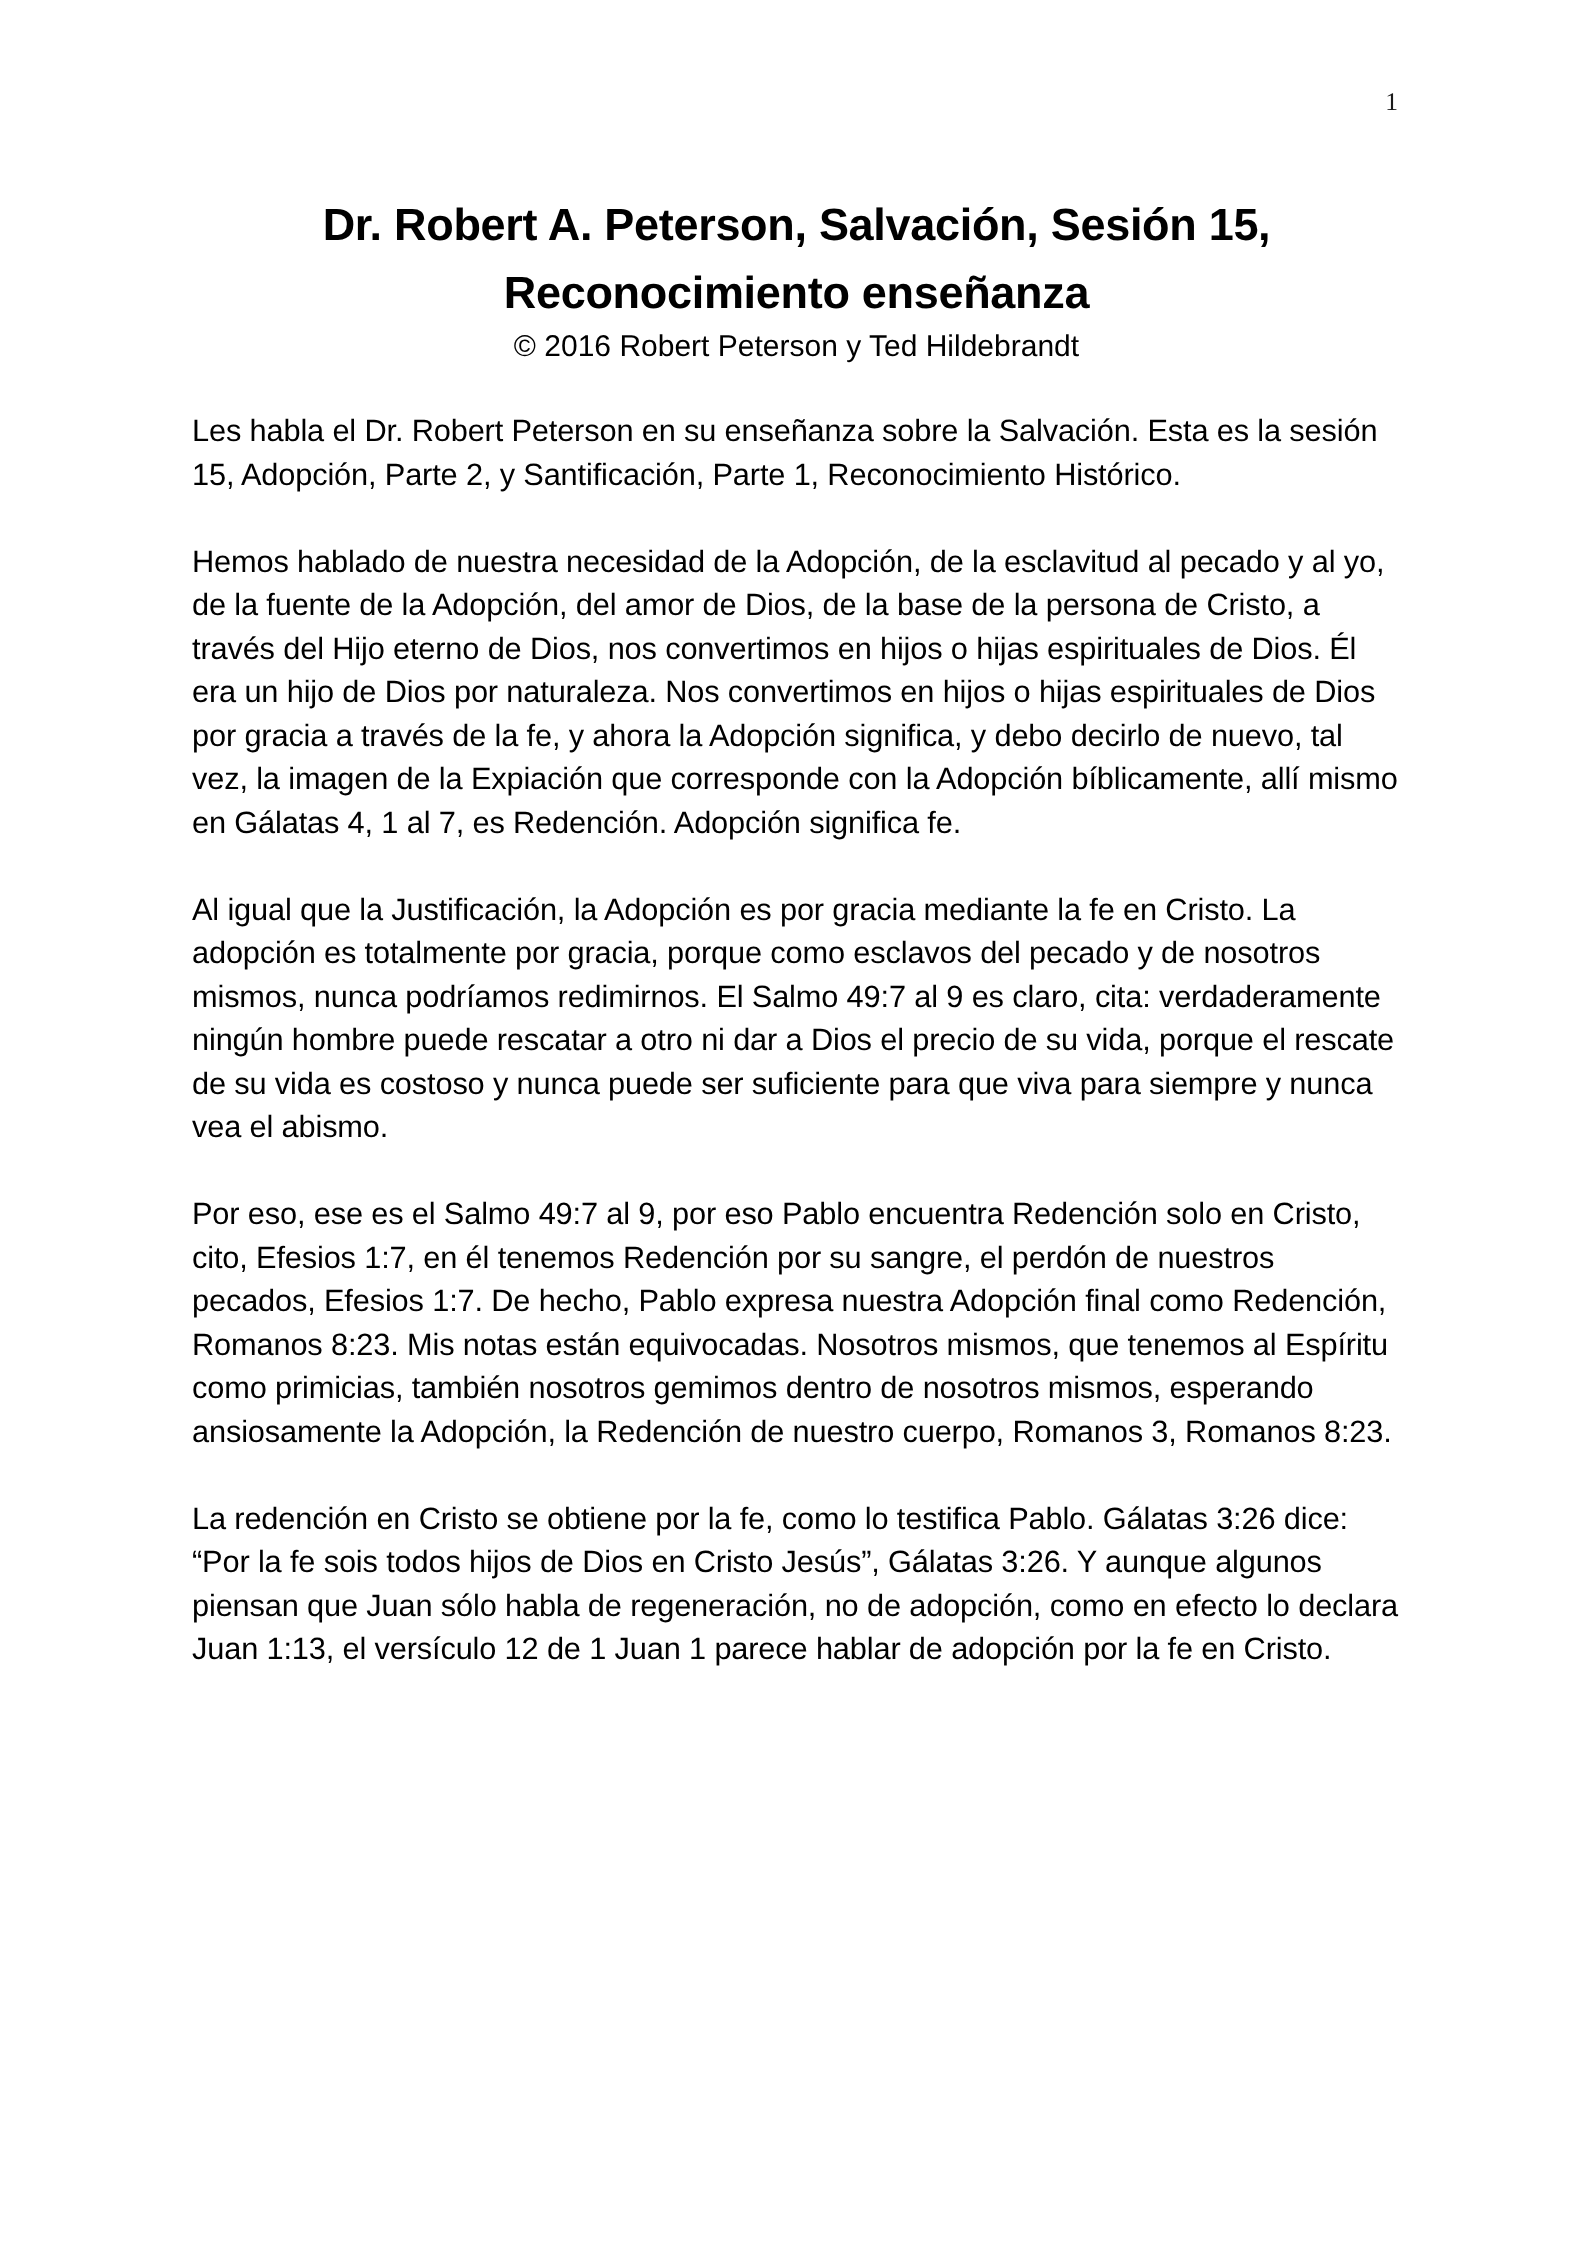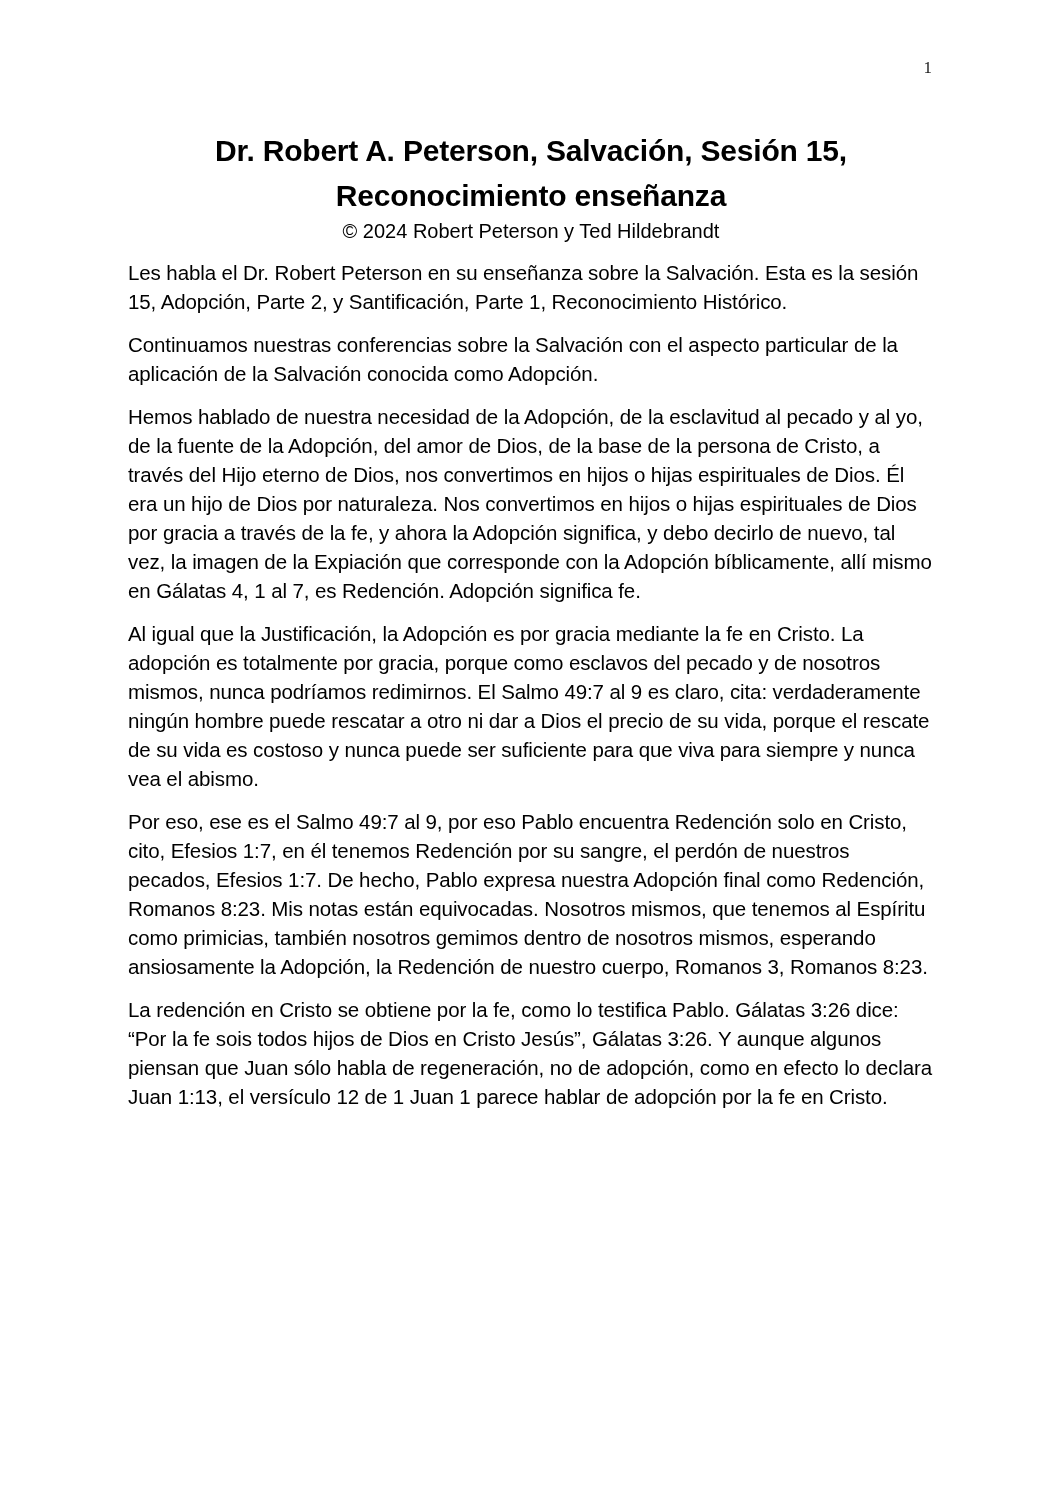--- a/index.html
+++ b/index.html
@@ -42,46 +42,45 @@
     display: block;
     text-align: center;
   }
   .copyright {
     text-align: center;
     font-size: 20px;
     line-height: 26px;
     margin: 0;
   }
   .body-text p {
-    margin: 14px 0 0 0;
+    margin: 29px 0 0 0;
     font-size: 20.5px;
     line-height: 29px;
     letter-spacing: -0.1px;
     text-align: left;
   }
 </style>
 </head>
 <body>
 
 <div class="page">
 
   <div class="page-number">1</div>
 
   <div class="content">
 
     <h1 class="doc-title">
       <span class="title-line">Dr. Robert A. Peterson, Salvación, Sesión 15,</span>
       <span class="title-line">Reconocimiento enseñanza</span>
     </h1>
 
-    <div class="copyright">© 2024 Robert Peterson y Ted Hildebrandt</div>
+    <div class="copyright">© 2016 Robert Peterson y Ted Hildebrandt</div>
 
     <div class="body-text">
       <p>Les habla el Dr. Robert Peterson en su enseñanza sobre la Salvación. Esta es la sesión 15, Adopción, Parte 2, y Santificación, Parte 1, Reconocimiento Histórico.</p>
-      <p>Continuamos nuestras conferencias sobre la Salvación con el aspecto particular de la aplicación de la Salvación conocida como Adopción.</p>
       <p>Hemos hablado de nuestra necesidad de la Adopción, de la esclavitud al pecado y al yo, de la fuente de la Adopción, del amor de Dios, de la base de la persona de Cristo, a través del Hijo eterno de Dios, nos convertimos en hijos o hijas espirituales de Dios. Él era un hijo de Dios por naturaleza. Nos convertimos en hijos o hijas espirituales de Dios por gracia a través de la fe, y ahora la Adopción significa, y debo decirlo de nuevo, tal vez, la imagen de la Expiación que corresponde con la Adopción bíblicamente, allí mismo en Gálatas 4, 1 al 7, es Redención. Adopción significa fe.</p>
       <p>Al igual que la Justificación, la Adopción es por gracia mediante la fe en Cristo. La adopción es totalmente por gracia, porque como esclavos del pecado y de nosotros mismos, nunca podríamos redimirnos. El Salmo 49:7 al 9 es claro, cita: verdaderamente ningún hombre puede rescatar a otro ni dar a Dios el precio de su vida, porque el rescate de su vida es costoso y nunca puede ser suficiente para que viva para siempre y nunca vea el abismo.</p>
       <p>Por eso, ese es el Salmo 49:7 al 9, por eso Pablo encuentra Redención solo en Cristo, cito, Efesios 1:7, en él tenemos Redención por su sangre, el perdón de nuestros pecados, Efesios 1:7. De hecho, Pablo expresa nuestra Adopción final como Redención, Romanos 8:23. Mis notas están equivocadas. Nosotros mismos, que tenemos al Espíritu como primicias, también nosotros gemimos dentro de nosotros mismos, esperando ansiosamente la Adopción, la Redención de nuestro cuerpo, Romanos 3, Romanos 8:23.</p>
       <p>La redención en Cristo se obtiene por la fe, como lo testifica Pablo. Gálatas 3:26 dice: “Por la fe sois todos hijos de Dios en Cristo Jesús”, Gálatas 3:26. Y aunque algunos piensan que Juan sólo habla de regeneración, no de adopción, como en efecto lo declara Juan 1:13, el versículo 12 de 1 Juan 1 parece hablar de adopción por la fe en Cristo.</p>
     </div>
 
   </div>
 </div>
 
 </body></html>

